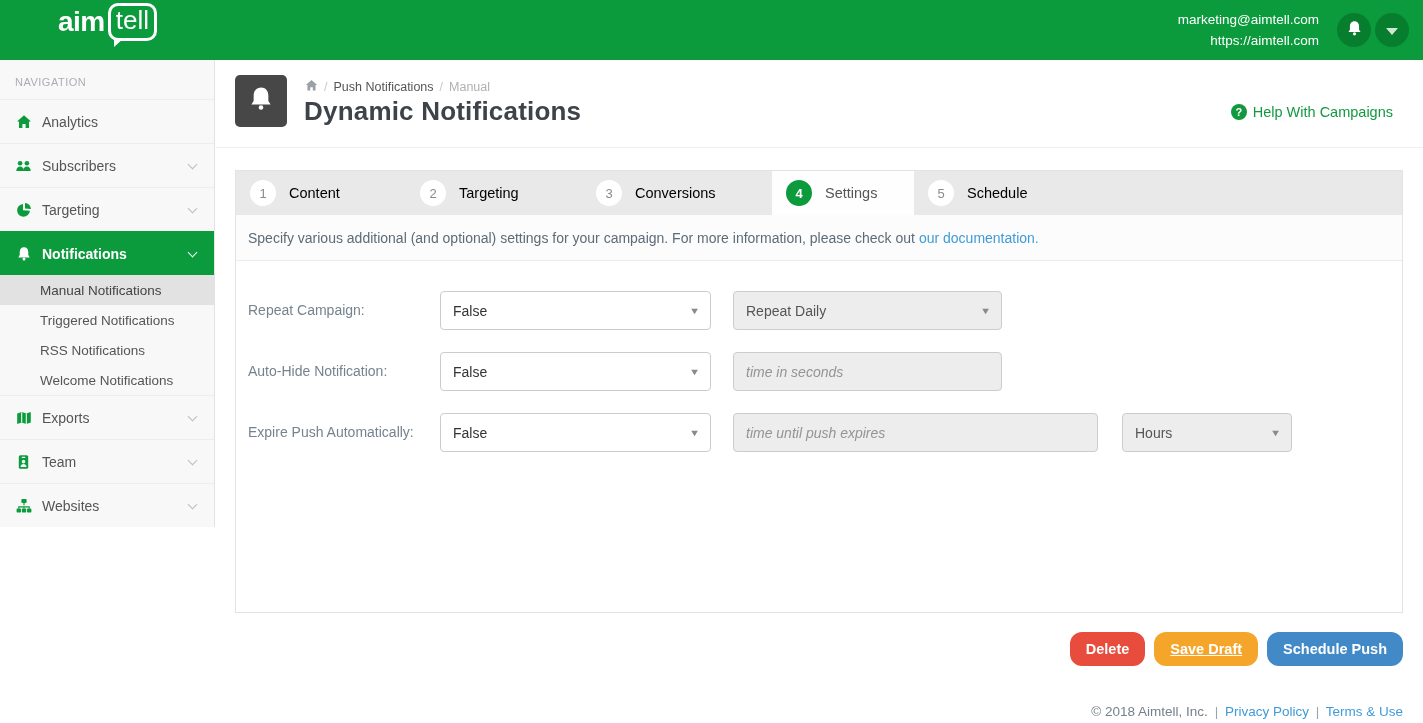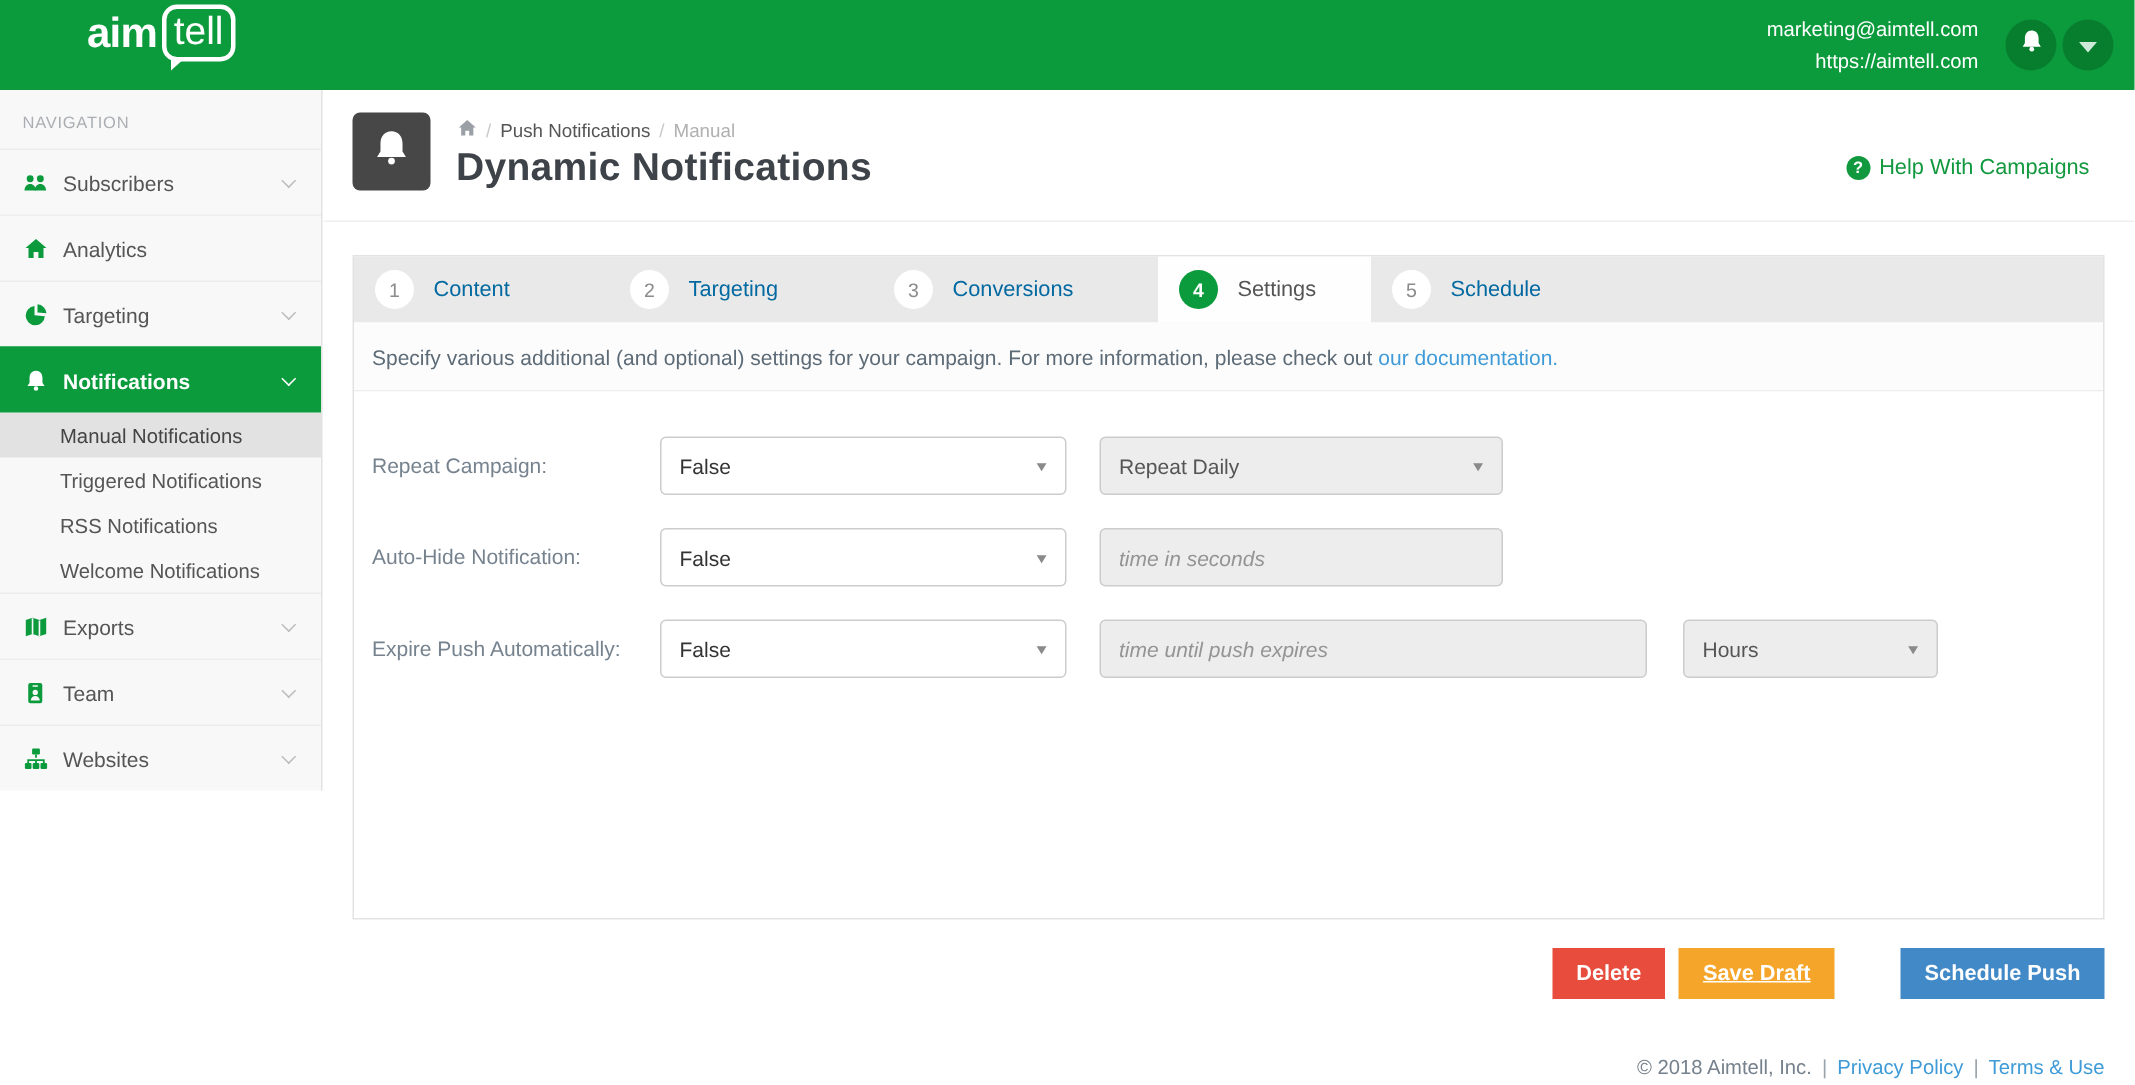--- a/index.html
+++ b/index.html
@@ -44,45 +44,45 @@
   .help-q { width:16px; height:16px; border-radius:50%; background:#12993f; color:#fff; font-size:11px; font-weight:bold; display:flex; align-items:center; justify-content:center; }
 
   
   .card { position:absolute; left:19px; top:110px; width:1168px; height:443px; border:1px solid #e3e3e3; background:#fff; }
   .steps { display:flex; height:44px; background:#e9e9e9; }
   .step { display:flex; align-items:center; padding-left:14px; cursor:pointer; }
   .step-1 { width:170px; } .step-2 { width:176px; } .step-3 { width:190px; } .step-4 { width:142px; } .step-5 { flex:1; }
   .step.active { background:#fefefe; }
   .step-num { width:26px; height:26px; border-radius:50%; background:#fff; color:#8b8b8b; font-size:13px; display:flex; align-items:center; justify-content:center; margin-right:13px; flex:none; }
   .step.active .step-num { background:#0b9b3c; color:#fff; font-weight:bold; }
-  .step-label { color:#0369a1; font-size:14.5px; }
+  .step-label { color:#000000; font-size:14.5px; }
   .step.active .step-label { color:#555; }
 
   .info-row { height:46px; background:#fcfcfc; border-bottom:1px solid #ededed; display:flex; align-items:center; padding:0 12px; color:#5d6b77; font-size:14px; }
   .info-row a { color:#3f9bd8; text-decoration:none; margin-left:4px; cursor:pointer; }
 
   .form-area { position:relative; height:351px; background:#fff; }
   .flabel { position:absolute; left:12px; color:#76838f; font-size:14px; }
   .ctrl { position:absolute; height:39px; border:1px solid #ccc; border-radius:4px; background:#fff; font-size:14px; color:#333; display:flex; align-items:center; padding:0 12px; }
   .ctrl .caret-down { position:absolute; right:11px; top:50%; transform:translateY(-50%) scaleX(1.25); font-size:9px; color:#8a8a8a; }
   .ctrl.disabled { background:#ededed; color:#555; }
   .ctrl.placeholder { font-style:italic; color:#949494; }
   .row1 { top:30px; } .row2 { top:91px; } .row3 { top:152px; }
   .lab1 { top:41px; } .lab2 { top:102px; } .lab3 { top:163px; }
   .col-a { left:204px; width:271px; }
   .col-b { left:497px; width:269px; }
   .col-b-wide { left:497px; width:365px; }
   .col-c { left:886px; width:170px; }
 
   
   .actions { position:absolute; right:20px; top:572px; display:flex; gap:9px; }
-  .btn { height:34px; padding:0 16px; border:none; border-radius:0; color:#fff; font-size:14.5px; font-weight:bold; font-family:"Liberation Sans", sans-serif; display:flex; align-items:center; cursor:pointer; }
+  .btn { height:34px; padding:0 16px; border:none; border-radius:12px; color:#fff; font-size:14.5px; font-weight:bold; font-family:"Liberation Sans", sans-serif; display:flex; align-items:center; cursor:pointer; }
   .btn-delete { background:#e74c3c; }
   .btn-draft { background:#f5a62a;text-decoration:underline; }
-  .btn-schedule { background:#4189c7;margin-left:35px; }
+  .btn-schedule { background:#4189c7; }
   .footer { position:absolute; right:20px; top:644px; color:#75818c; font-size:13.5px; }
   .footer a { color:#3f9bd8; text-decoration:none; cursor:pointer; }
   .footer .fsep { color:#9aa4ad; margin:0 3px; }
 </style>
 </head>
 <body>
 
 <div class="topbar">
   <div class="logo">
     <span class="logo-aim">aim</span>
@@ -103,38 +103,38 @@
   <div class="circle-btn circle-caret">
     <span class="caret-shape"></span>
   </div>
 </div>
 
 <div class="sidebar">
   <div class="nav-label">NAVIGATION</div>
 
   <div class="nav-item">
     <span class="icon">
+      <svg width="16" height="16" viewBox="0 0 16 16" fill="currentColor">
+          <path d="M8 1.3 15 7.4h-2v6.6H9.6V10H6.4v4H3V7.4H1Z"></path>
+        </svg>
+    </span>
+    <span>Analytics</span>
+  </div>
+
+  <div class="nav-item">
+    <span class="icon">
       <svg width="17" height="16" viewBox="0 0 16 16" fill="currentColor">
           <circle cx="4.6" cy="5.2" r="2.3"></circle>
           <circle cx="11.4" cy="5.2" r="2.3"></circle>
           <path d="M.8 13c0-2.7 1.8-4.4 3.8-4.4S8.4 10.3 8.4 13Z"></path>
           <path d="M7.6 13c0-2.7 1.8-4.4 3.8-4.4s3.8 1.7 3.8 4.4Z"></path>
         </svg>
     </span>
     <span>Subscribers</span>
     <span class="chev"></span>
-  </div>
-
-  <div class="nav-item">
-    <span class="icon">
-      <svg width="16" height="16" viewBox="0 0 16 16" fill="currentColor">
-          <path d="M8 1.3 15 7.4h-2v6.6H9.6V10H6.4v4H3V7.4H1Z"></path>
-        </svg>
-    </span>
-    <span>Analytics</span>
   </div>
 
   <div class="nav-item">
     <span class="icon">
       <svg width="16" height="16" viewBox="0 0 16 16" fill="currentColor">
           <path d="M7 2A6.4 6.4 0 1 0 13.9 8.8L7 8.2Z"></path>
           <path d="M9 .9a6.4 6.4 0 0 1 6 6L9 6.4Z"></path>
         </svg>
     </span>
     <span>Targeting</span>

